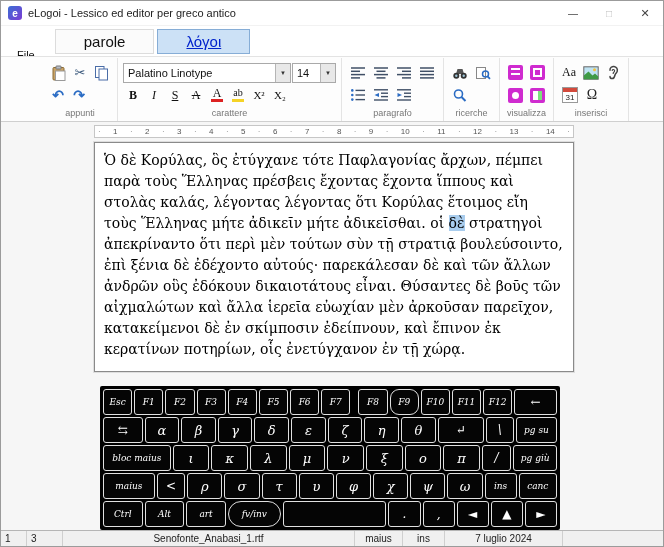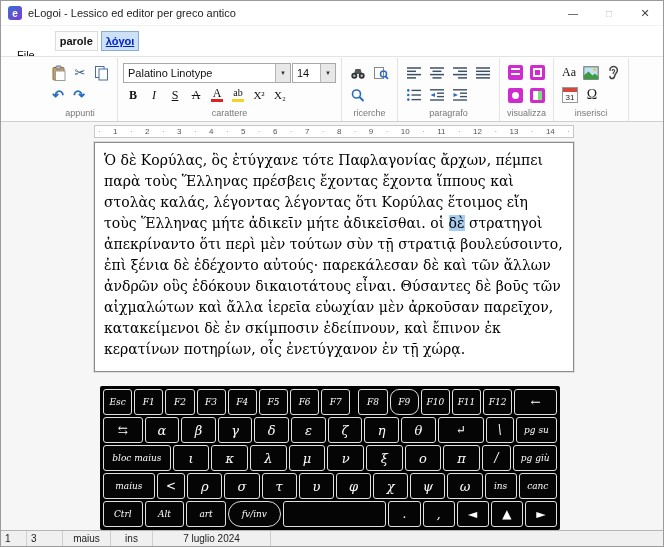--- a/index.html
+++ b/index.html
@@ -22,21 +22,21 @@
   .title { font-size:11px; color:#222; }
   .winbtns { margin-left:auto; display:flex; height:100%; }
   .winbtn { width:36px; height:100%; border:none; background:transparent; font-size:10px; color:#444; display:flex; align-items:center; justify-content:center; padding:0; }
   .winbtn.disabled { color:#bdbdbd; }
   .winbtn.close { font-size:11px; }
 
   
   .menubar { height:30px; flex:0 0 auto; display:flex; align-items:center; padding-left:10px; background:#fff; }
   .menu-file { font-size:11px; color:#111; padding:3px 6px; cursor:default;margin-top:28px; }
   .tabs { display:flex; margin-left:14px; gap:3px; }
-  .tab { font-size:11px; padding:3px 4px; border:1px solid #dcdcdc; background:#fbfbfb; color:#111; cursor:default;font-weight:bold; }
+  .tab { font-size:15px; padding:3px 28px; border:1px solid #dcdcdc; background:#fbfbfb; color:#111; cursor:default; }
   .tab.active { background:#cce1f6; border-color:#86add6; color:#0022cc; text-decoration:underline; }
 
   
   .toolbar { flex:0 0 auto; height:66px; border-top:1px solid #e3e3e3; border-bottom:1px solid #cfcfcf; background:#fdfdfd; display:flex; align-items:stretch; padding:1px 2px 0 42px; }
   .tb-group { display:flex; flex-direction:column; padding:2px 5px 0; border-right:1px solid #e4e4e4; }
   .tb-rows { flex:1; display:flex; flex-direction:column; justify-content:space-evenly; }
   .tb-row { display:flex; align-items:center; gap:1px; }
   .tb-label { text-align:center; font-size:9px; color:#777; line-height:11px; padding:0 2px 2px; }
   .tbtn { height:20px; min-width:20px; padding:0 2px; border:1px solid transparent; border-radius:2px; background:transparent; display:flex; align-items:center; justify-content:center; font-family:inherit; }
   .ic { display:flex; align-items:center; justify-content:center; }
@@ -207,20 +207,120 @@
       </div>
       <div class="tb-label">carattere</div>
     </div>
 
     <div class="tb-group">
       <div class="tb-rows">
         <div class="tb-row">
           <button class="tbtn">
             <span class="ic">
                 <svg width="16" height="14" viewBox="0 0 16 14">
+                  <g stroke="#3f4f66" stroke-width="1.5">
+                    <line x1="1" y1="2" x2="15" y2="2"></line>
+                    <line x1="1" y1="5.3" x2="10" y2="5.3"></line>
+                    <line x1="1" y1="8.6" x2="15" y2="8.6"></line>
+                    <line x1="1" y1="11.9" x2="10" y2="11.9"></line>
+                  </g>
+                </svg>
+              </span>
+          </button>
+          <button class="tbtn">
+            <span class="ic">
+                <svg width="16" height="14" viewBox="0 0 16 14">
+                  <g stroke="#3f4f66" stroke-width="1.5">
+                    <line x1="1" y1="2" x2="15" y2="2"></line>
+                    <line x1="3.5" y1="5.3" x2="12.5" y2="5.3"></line>
+                    <line x1="1" y1="8.6" x2="15" y2="8.6"></line>
+                    <line x1="3.5" y1="11.9" x2="12.5" y2="11.9"></line>
+                  </g>
+                </svg>
+              </span>
+          </button>
+          <button class="tbtn">
+            <span class="ic">
+                <svg width="16" height="14" viewBox="0 0 16 14">
+                  <g stroke="#3f4f66" stroke-width="1.5">
+                    <line x1="1" y1="2" x2="15" y2="2"></line>
+                    <line x1="6" y1="5.3" x2="15" y2="5.3"></line>
+                    <line x1="1" y1="8.6" x2="15" y2="8.6"></line>
+                    <line x1="6" y1="11.9" x2="15" y2="11.9"></line>
+                  </g>
+                </svg>
+              </span>
+          </button>
+          <button class="tbtn">
+            <span class="ic">
+                <svg width="16" height="14" viewBox="0 0 16 14">
+                  <g stroke="#3f4f66" stroke-width="1.5">
+                    <line x1="1" y1="2" x2="15" y2="2"></line>
+                    <line x1="1" y1="5.3" x2="15" y2="5.3"></line>
+                    <line x1="1" y1="8.6" x2="15" y2="8.6"></line>
+                    <line x1="1" y1="11.9" x2="15" y2="11.9"></line>
+                  </g>
+                </svg>
+              </span>
+          </button>
+        </div>
+        <div class="tb-row">
+          <button class="tbtn">
+            <span class="ic">
+                <svg width="16" height="14" viewBox="0 0 16 14">
+                  <g fill="#2b6cc4">
+                    <circle cx="2.3" cy="2.4" r="1.3"></circle>
+                    <circle cx="2.3" cy="7" r="1.3"></circle>
+                    <circle cx="2.3" cy="11.6" r="1.3"></circle>
+                  </g>
+                  <g stroke="#3f4f66" stroke-width="1.4">
+                    <line x1="5.5" y1="2.4" x2="15" y2="2.4"></line>
+                    <line x1="5.5" y1="7" x2="15" y2="7"></line>
+                    <line x1="5.5" y1="11.6" x2="15" y2="11.6"></line>
+                  </g>
+                </svg>
+              </span>
+          </button>
+          <button class="tbtn">
+            <span class="ic">
+                <svg width="16" height="14" viewBox="0 0 16 14">
+                  <g stroke="#3f4f66" stroke-width="1.4">
+                    <line x1="1" y1="1.8" x2="15" y2="1.8"></line>
+                    <line x1="8" y1="5.2" x2="15" y2="5.2"></line>
+                    <line x1="8" y1="8.6" x2="15" y2="8.6"></line>
+                    <line x1="1" y1="12" x2="15" y2="12"></line>
+                  </g>
+                  <path d="M6 5 L1.5 7 L6 9 Z" fill="#2b6cc4"></path>
+                </svg>
+              </span>
+          </button>
+          <button class="tbtn">
+            <span class="ic">
+                <svg width="16" height="14" viewBox="0 0 16 14">
+                  <g stroke="#3f4f66" stroke-width="1.4">
+                    <line x1="1" y1="1.8" x2="15" y2="1.8"></line>
+                    <line x1="8" y1="5.2" x2="15" y2="5.2"></line>
+                    <line x1="8" y1="8.6" x2="15" y2="8.6"></line>
+                    <line x1="1" y1="12" x2="15" y2="12"></line>
+                  </g>
+                  <path d="M1.5 5 L6 7 L1.5 9 Z" fill="#2b6cc4"></path>
+                </svg>
+              </span>
+          </button>
+        </div>
+      </div>
+      <div class="tb-label">paragrafo</div>
+    </div>
+
+    <div class="tb-group">
+      <div class="tb-rows">
+        <div class="tb-row">
+          <button class="tbtn">
+            <span class="ic">
+                <svg width="16" height="14" viewBox="0 0 16 14">
                   <path d="M5.5 3 h5 l1.5 5 h-8 z" fill="#555"></path>
                   <circle cx="4.3" cy="9.8" r="3" fill="#333"></circle>
                   <circle cx="11.7" cy="9.8" r="3" fill="#333"></circle>
                   <circle cx="4.3" cy="9.8" r="1.2" fill="#9fc6d8"></circle>
                   <circle cx="11.7" cy="9.8" r="1.2" fill="#9fc6d8"></circle>
                 </svg>
               </span>
           </button>
           <button class="tbtn">
             <span class="ic">
@@ -237,120 +337,20 @@
             <span class="ic">
                 <svg width="16" height="14" viewBox="0 0 16 14">
                   <circle cx="6.5" cy="6" r="4" fill="none" stroke="#2b6cc4" stroke-width="1.6"></circle>
                   <line x1="9.5" y1="9" x2="13.5" y2="13" stroke="#2b6cc4" stroke-width="2"></line>
                 </svg>
               </span>
           </button>
         </div>
       </div>
       <div class="tb-label">ricerche</div>
-    </div>
-
-    <div class="tb-group">
-      <div class="tb-rows">
-        <div class="tb-row">
-          <button class="tbtn">
-            <span class="ic">
-                <svg width="16" height="14" viewBox="0 0 16 14">
-                  <g stroke="#3f4f66" stroke-width="1.5">
-                    <line x1="1" y1="2" x2="15" y2="2"></line>
-                    <line x1="1" y1="5.3" x2="10" y2="5.3"></line>
-                    <line x1="1" y1="8.6" x2="15" y2="8.6"></line>
-                    <line x1="1" y1="11.9" x2="10" y2="11.9"></line>
-                  </g>
-                </svg>
-              </span>
-          </button>
-          <button class="tbtn">
-            <span class="ic">
-                <svg width="16" height="14" viewBox="0 0 16 14">
-                  <g stroke="#3f4f66" stroke-width="1.5">
-                    <line x1="1" y1="2" x2="15" y2="2"></line>
-                    <line x1="3.5" y1="5.3" x2="12.5" y2="5.3"></line>
-                    <line x1="1" y1="8.6" x2="15" y2="8.6"></line>
-                    <line x1="3.5" y1="11.9" x2="12.5" y2="11.9"></line>
-                  </g>
-                </svg>
-              </span>
-          </button>
-          <button class="tbtn">
-            <span class="ic">
-                <svg width="16" height="14" viewBox="0 0 16 14">
-                  <g stroke="#3f4f66" stroke-width="1.5">
-                    <line x1="1" y1="2" x2="15" y2="2"></line>
-                    <line x1="6" y1="5.3" x2="15" y2="5.3"></line>
-                    <line x1="1" y1="8.6" x2="15" y2="8.6"></line>
-                    <line x1="6" y1="11.9" x2="15" y2="11.9"></line>
-                  </g>
-                </svg>
-              </span>
-          </button>
-          <button class="tbtn">
-            <span class="ic">
-                <svg width="16" height="14" viewBox="0 0 16 14">
-                  <g stroke="#3f4f66" stroke-width="1.5">
-                    <line x1="1" y1="2" x2="15" y2="2"></line>
-                    <line x1="1" y1="5.3" x2="15" y2="5.3"></line>
-                    <line x1="1" y1="8.6" x2="15" y2="8.6"></line>
-                    <line x1="1" y1="11.9" x2="15" y2="11.9"></line>
-                  </g>
-                </svg>
-              </span>
-          </button>
-        </div>
-        <div class="tb-row">
-          <button class="tbtn">
-            <span class="ic">
-                <svg width="16" height="14" viewBox="0 0 16 14">
-                  <g fill="#2b6cc4">
-                    <circle cx="2.3" cy="2.4" r="1.3"></circle>
-                    <circle cx="2.3" cy="7" r="1.3"></circle>
-                    <circle cx="2.3" cy="11.6" r="1.3"></circle>
-                  </g>
-                  <g stroke="#3f4f66" stroke-width="1.4">
-                    <line x1="5.5" y1="2.4" x2="15" y2="2.4"></line>
-                    <line x1="5.5" y1="7" x2="15" y2="7"></line>
-                    <line x1="5.5" y1="11.6" x2="15" y2="11.6"></line>
-                  </g>
-                </svg>
-              </span>
-          </button>
-          <button class="tbtn">
-            <span class="ic">
-                <svg width="16" height="14" viewBox="0 0 16 14">
-                  <g stroke="#3f4f66" stroke-width="1.4">
-                    <line x1="1" y1="1.8" x2="15" y2="1.8"></line>
-                    <line x1="8" y1="5.2" x2="15" y2="5.2"></line>
-                    <line x1="8" y1="8.6" x2="15" y2="8.6"></line>
-                    <line x1="1" y1="12" x2="15" y2="12"></line>
-                  </g>
-                  <path d="M6 5 L1.5 7 L6 9 Z" fill="#2b6cc4"></path>
-                </svg>
-              </span>
-          </button>
-          <button class="tbtn">
-            <span class="ic">
-                <svg width="16" height="14" viewBox="0 0 16 14">
-                  <g stroke="#3f4f66" stroke-width="1.4">
-                    <line x1="1" y1="1.8" x2="15" y2="1.8"></line>
-                    <line x1="8" y1="5.2" x2="15" y2="5.2"></line>
-                    <line x1="8" y1="8.6" x2="15" y2="8.6"></line>
-                    <line x1="1" y1="12" x2="15" y2="12"></line>
-                  </g>
-                  <path d="M1.5 5 L6 7 L1.5 9 Z" fill="#2b6cc4"></path>
-                </svg>
-              </span>
-          </button>
-        </div>
-      </div>
-      <div class="tb-label">paragrafo</div>
     </div>
 
     <div class="tb-group">
       <div class="tb-rows">
         <div class="tb-row">
           <button class="tbtn">
               <span class="vicon lines"></span>
             </button>
           <button class="tbtn">
               <span class="vicon ring"></span>
@@ -511,19 +511,20 @@
           <div class="kb-key sym" style="flex: 0.8 1 0px;">◄</div>
           <div class="kb-key sym" style="flex: 0.8 1 0px;">▲</div>
           <div class="kb-key sym" style="flex: 0.8 1 0px;">►</div>
         </div>
       </div>
   </div>
 
   <div class="statusbar">
     <span class="sb-cell sb-0">1</span>
     <span class="sb-cell sb-1">3</span>
+    <span class="sb-cell sb-2">Senofonte_Anabasi_1.rtf</span>
     <span class="sb-cell sb-3">maius</span>
     <span class="sb-cell sb-4">ins</span>
     <span class="sb-cell sb-5">7 luglio 2024</span>
     <span class="sb-cell sb-fill"></span>
   </div>
 
 </div>
 
 </body></html>

